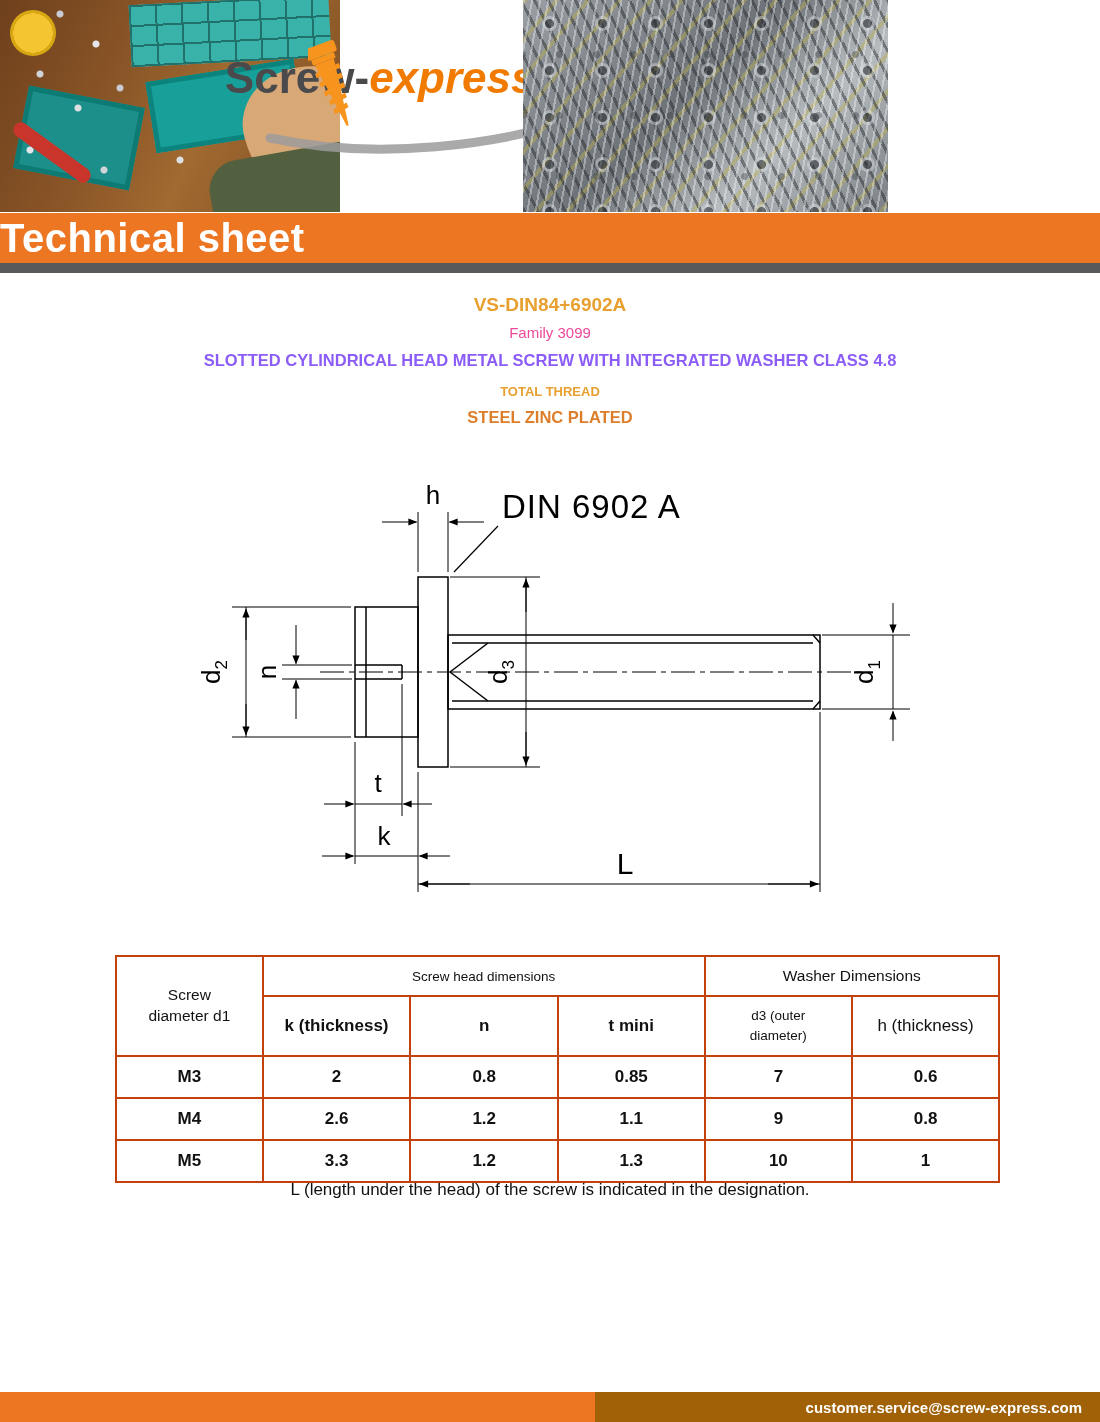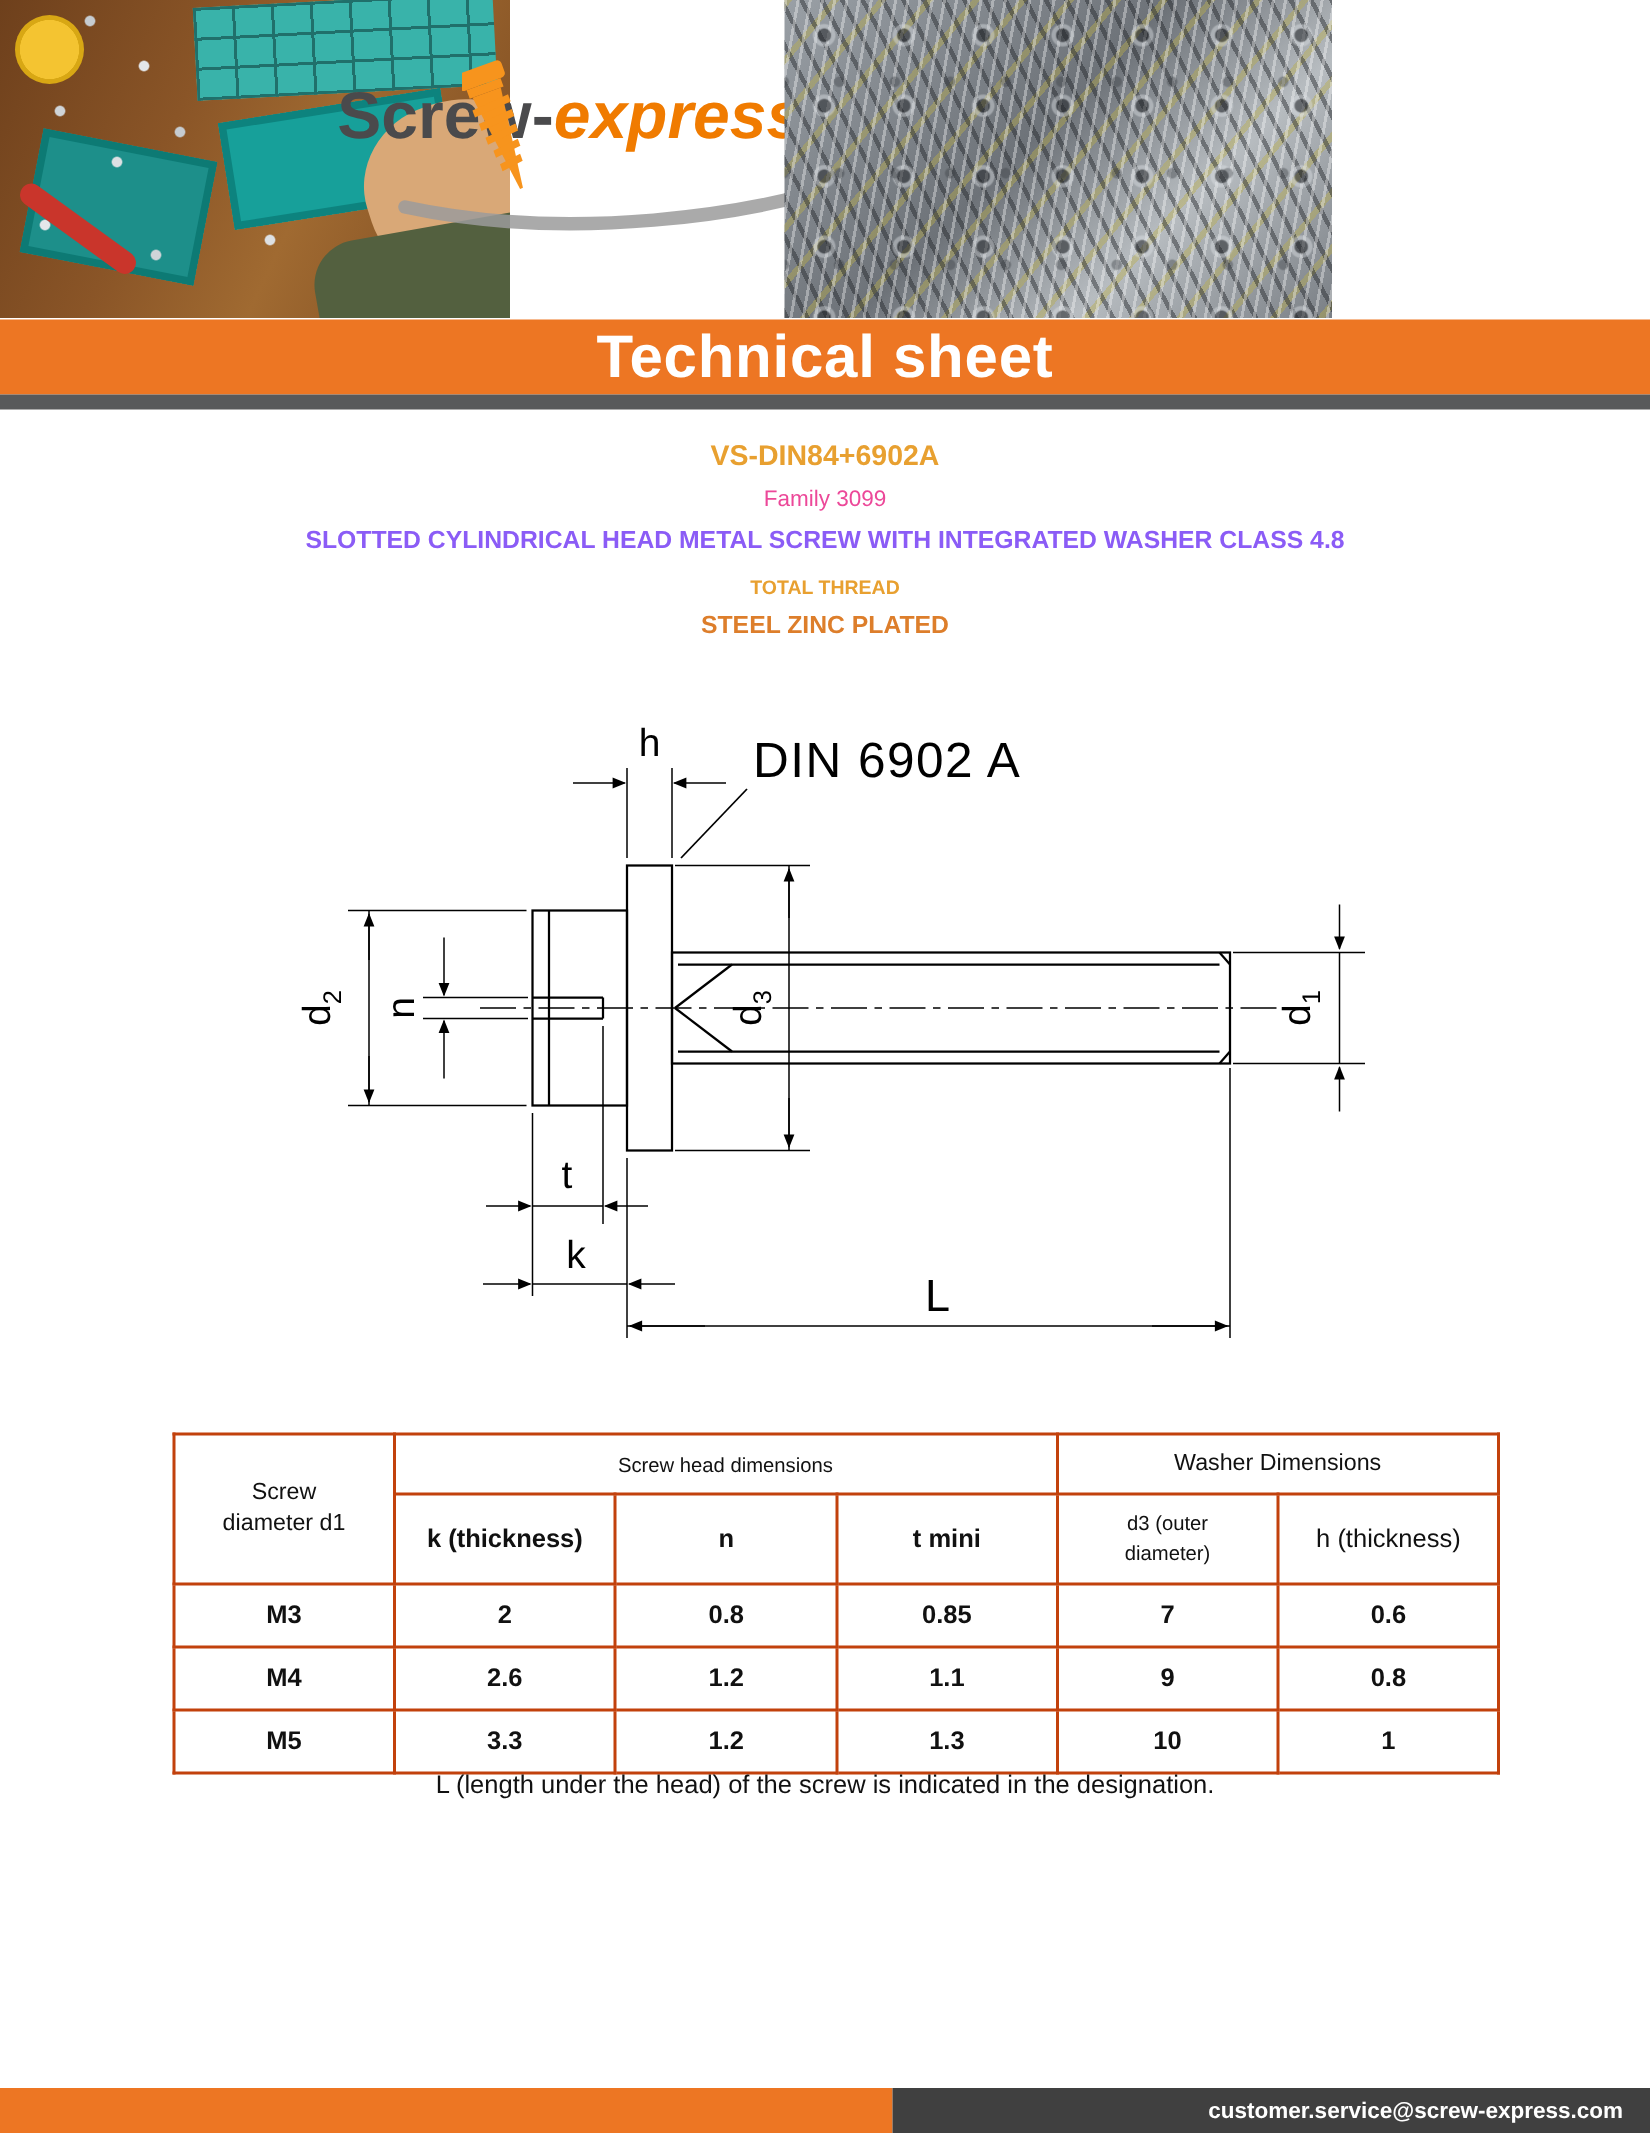--- a/index.html
+++ b/index.html
@@ -67,21 +67,21 @@
     display:flex; flex-direction:column; align-items:center; justify-content:center;
   }
   .logo-screw { position:absolute; left:-32px; top:40px; }
   .brand-line { font-size:44px; font-weight:bold; white-space:nowrap; line-height:1; }
   .brand-dark { color:#4A4A4C; }
   .brand-orange { color:#F07B00; font-style:italic; }
   .swoosh { margin-top:4px; }
 
   
   .banner { position:absolute; top:213px; left:0; width:100%; height:50px; background:#ED7623;
-            display:flex; align-items:center; justify-content:center; }
+            display:flex; align-items:center; }
   .banner-title { color:#fff; font-size:40px; font-weight:bold; letter-spacing:.5px; }
   .banner-underline { position:absolute; top:263px; left:0; width:100%; height:10px; background:#58595B; }
 
   
   .product { position:absolute; top:294px; left:0; width:100%; text-align:center; }
   .product-code { color:#E8A030; font-weight:bold; font-size:19px; }
   .product-family { color:#ec4899; font-size:15px; margin-top:8px; }
   .product-title { color:#8b5cf6; font-weight:bold; font-size:16.5px; margin-top:10px; }
   .product-thread { color:#E8A030; font-size:13px; font-weight:bold; margin-top:14px; }
   .product-material { color:#DD7E2B; font-weight:bold; font-size:16.5px; margin-top:9px; }
@@ -104,21 +104,21 @@
   .sub-big { font-size:17px; font-weight:normal; }
   table.spec td { font-size:17px; font-weight:bold; }
 
   
   .notes { position:absolute; top:1176px; left:0; width:100%; text-align:center;
            font-size:17px; color:#111; line-height:1.65; }
 
   
   .footer { position:absolute; left:0; bottom:0; width:100%; height:30px; display:flex; }
   .footer-orange { width:595px; background:#ED7623; }
-  .footer-gray { flex:1; background:#404040; display:flex; align-items:center; justify-content:flex-end; padding-right:18px; }
+  .footer-gray { flex:1; background:#a16207; display:flex; align-items:center; justify-content:flex-end; padding-right:18px; }
   .footer-email { color:#fff; font-size:15px; font-weight:bold; }
 </style>
 </head>
 <body>
 
 <div class="header">
   <div class="photo photo-left">
     <div class="bin"></div>
     <div class="tray1"></div>
     <div class="tray2"></div>

